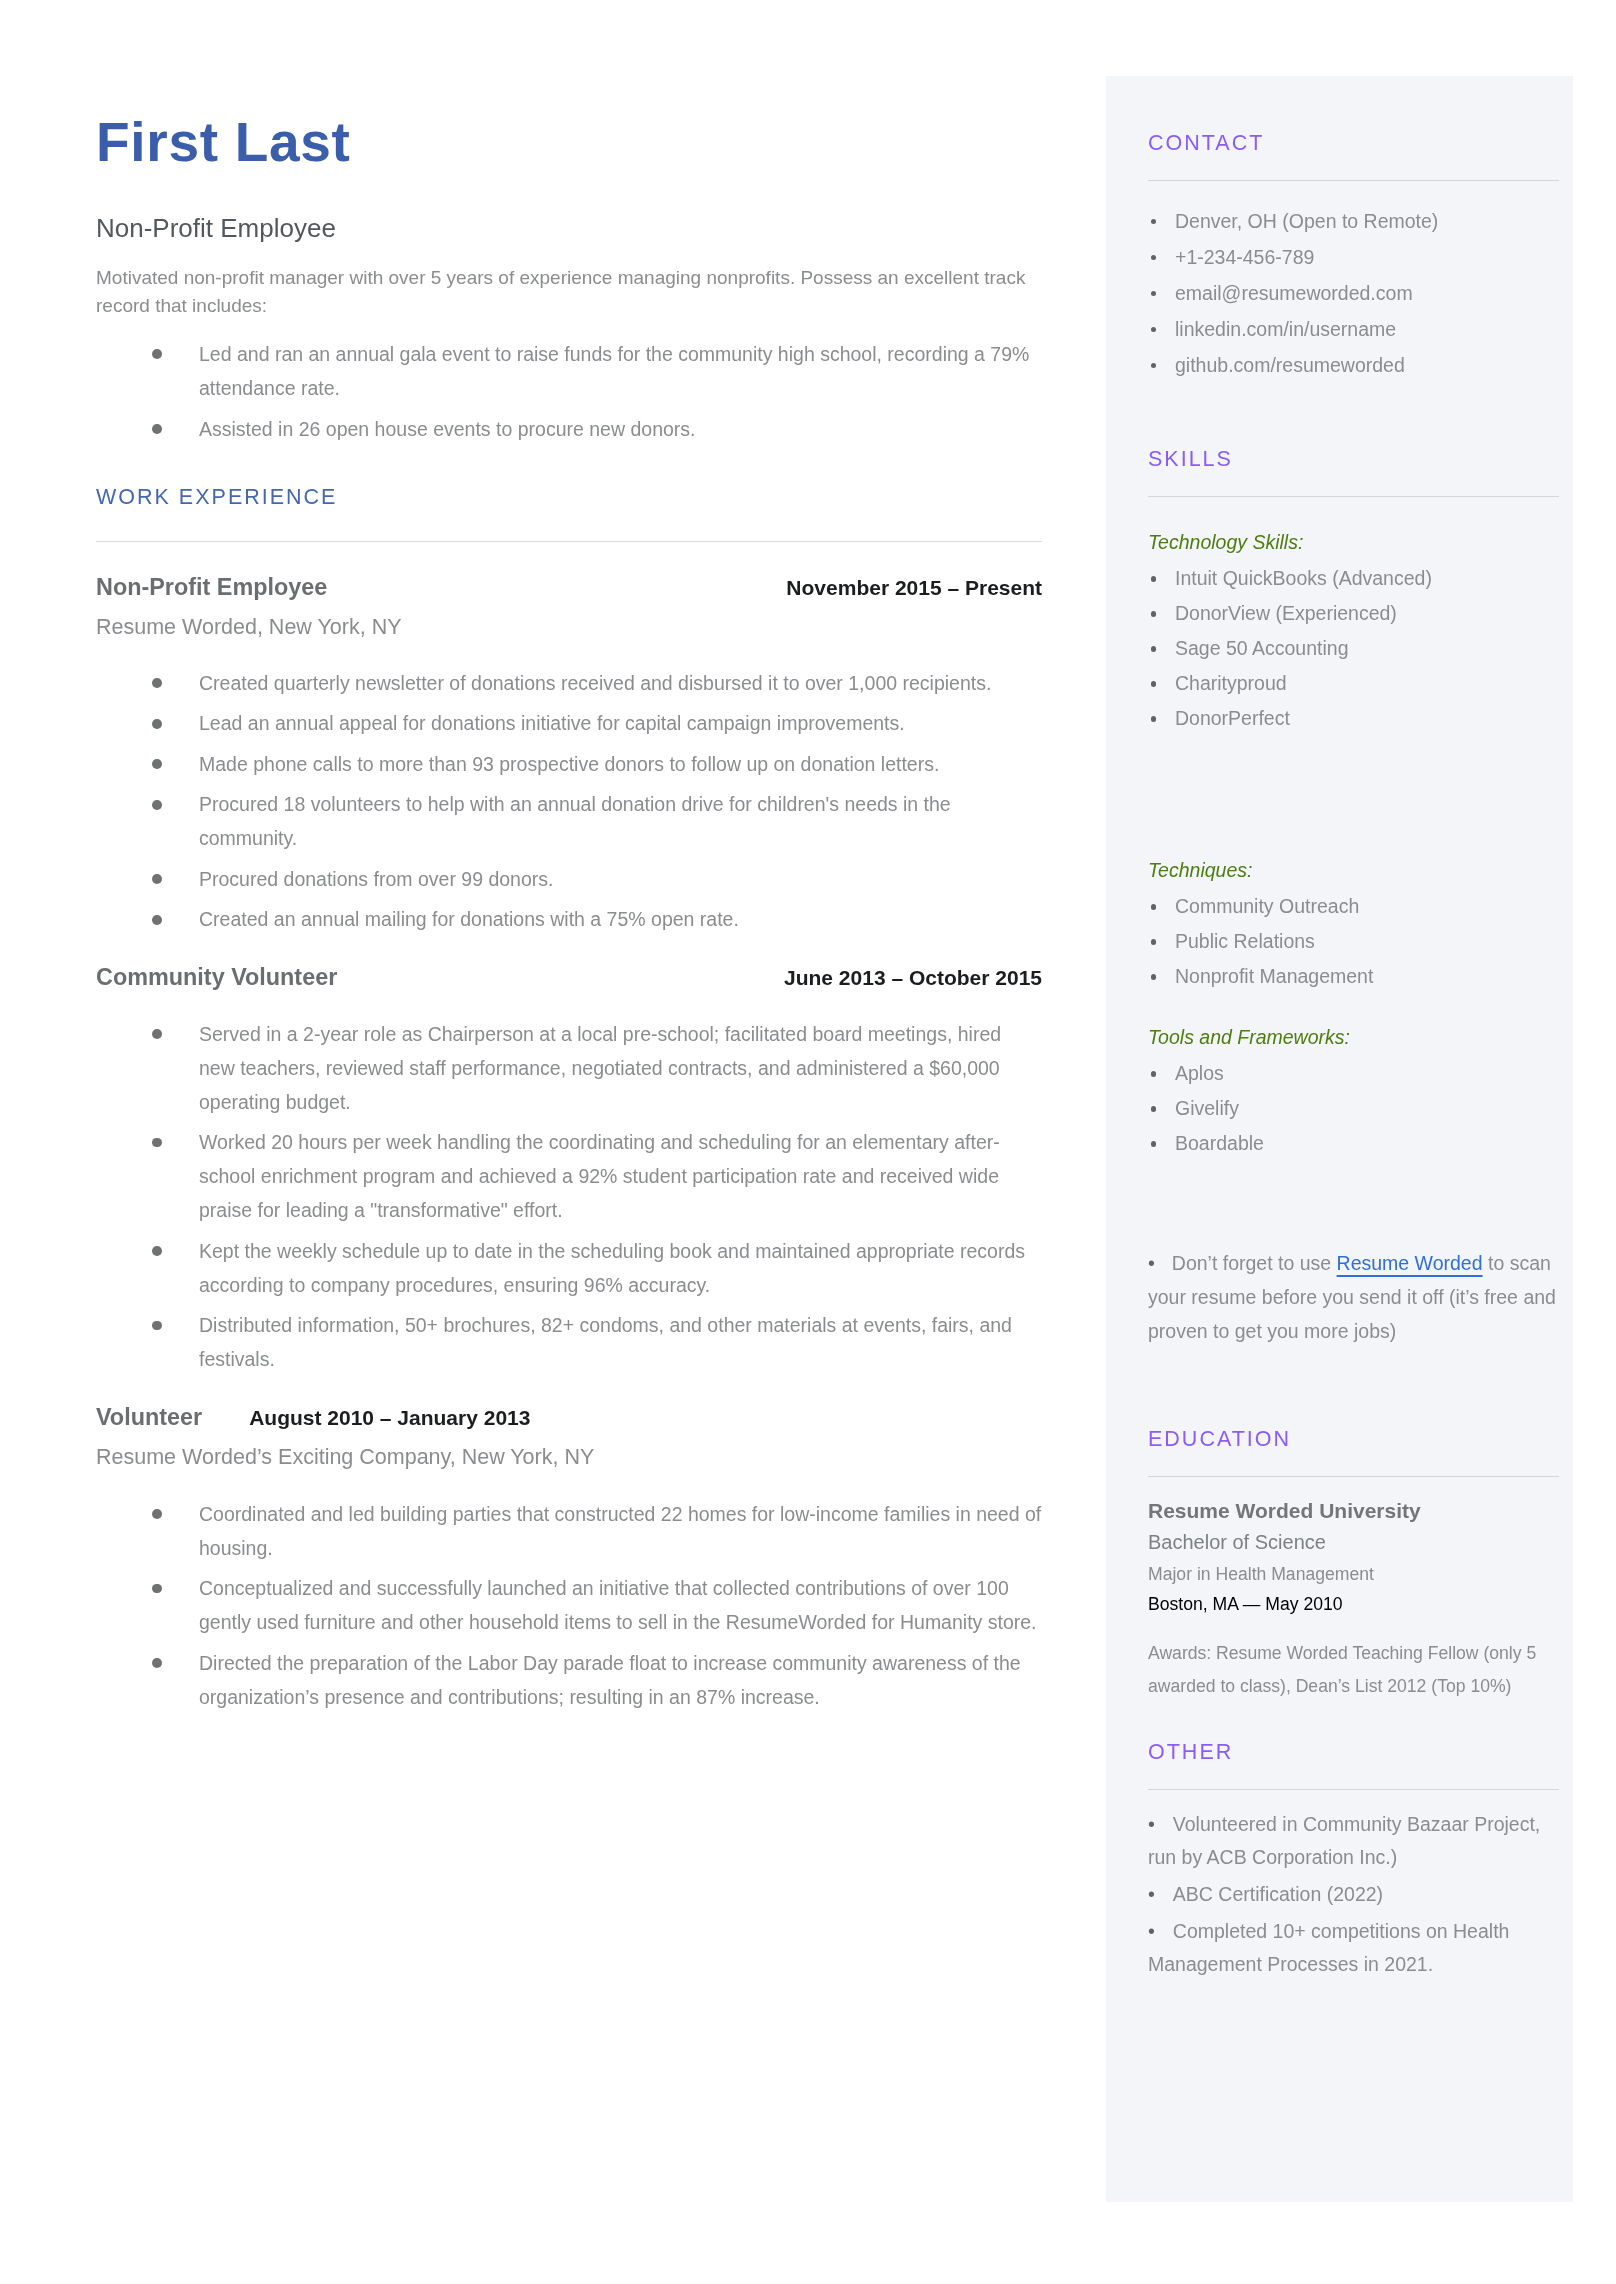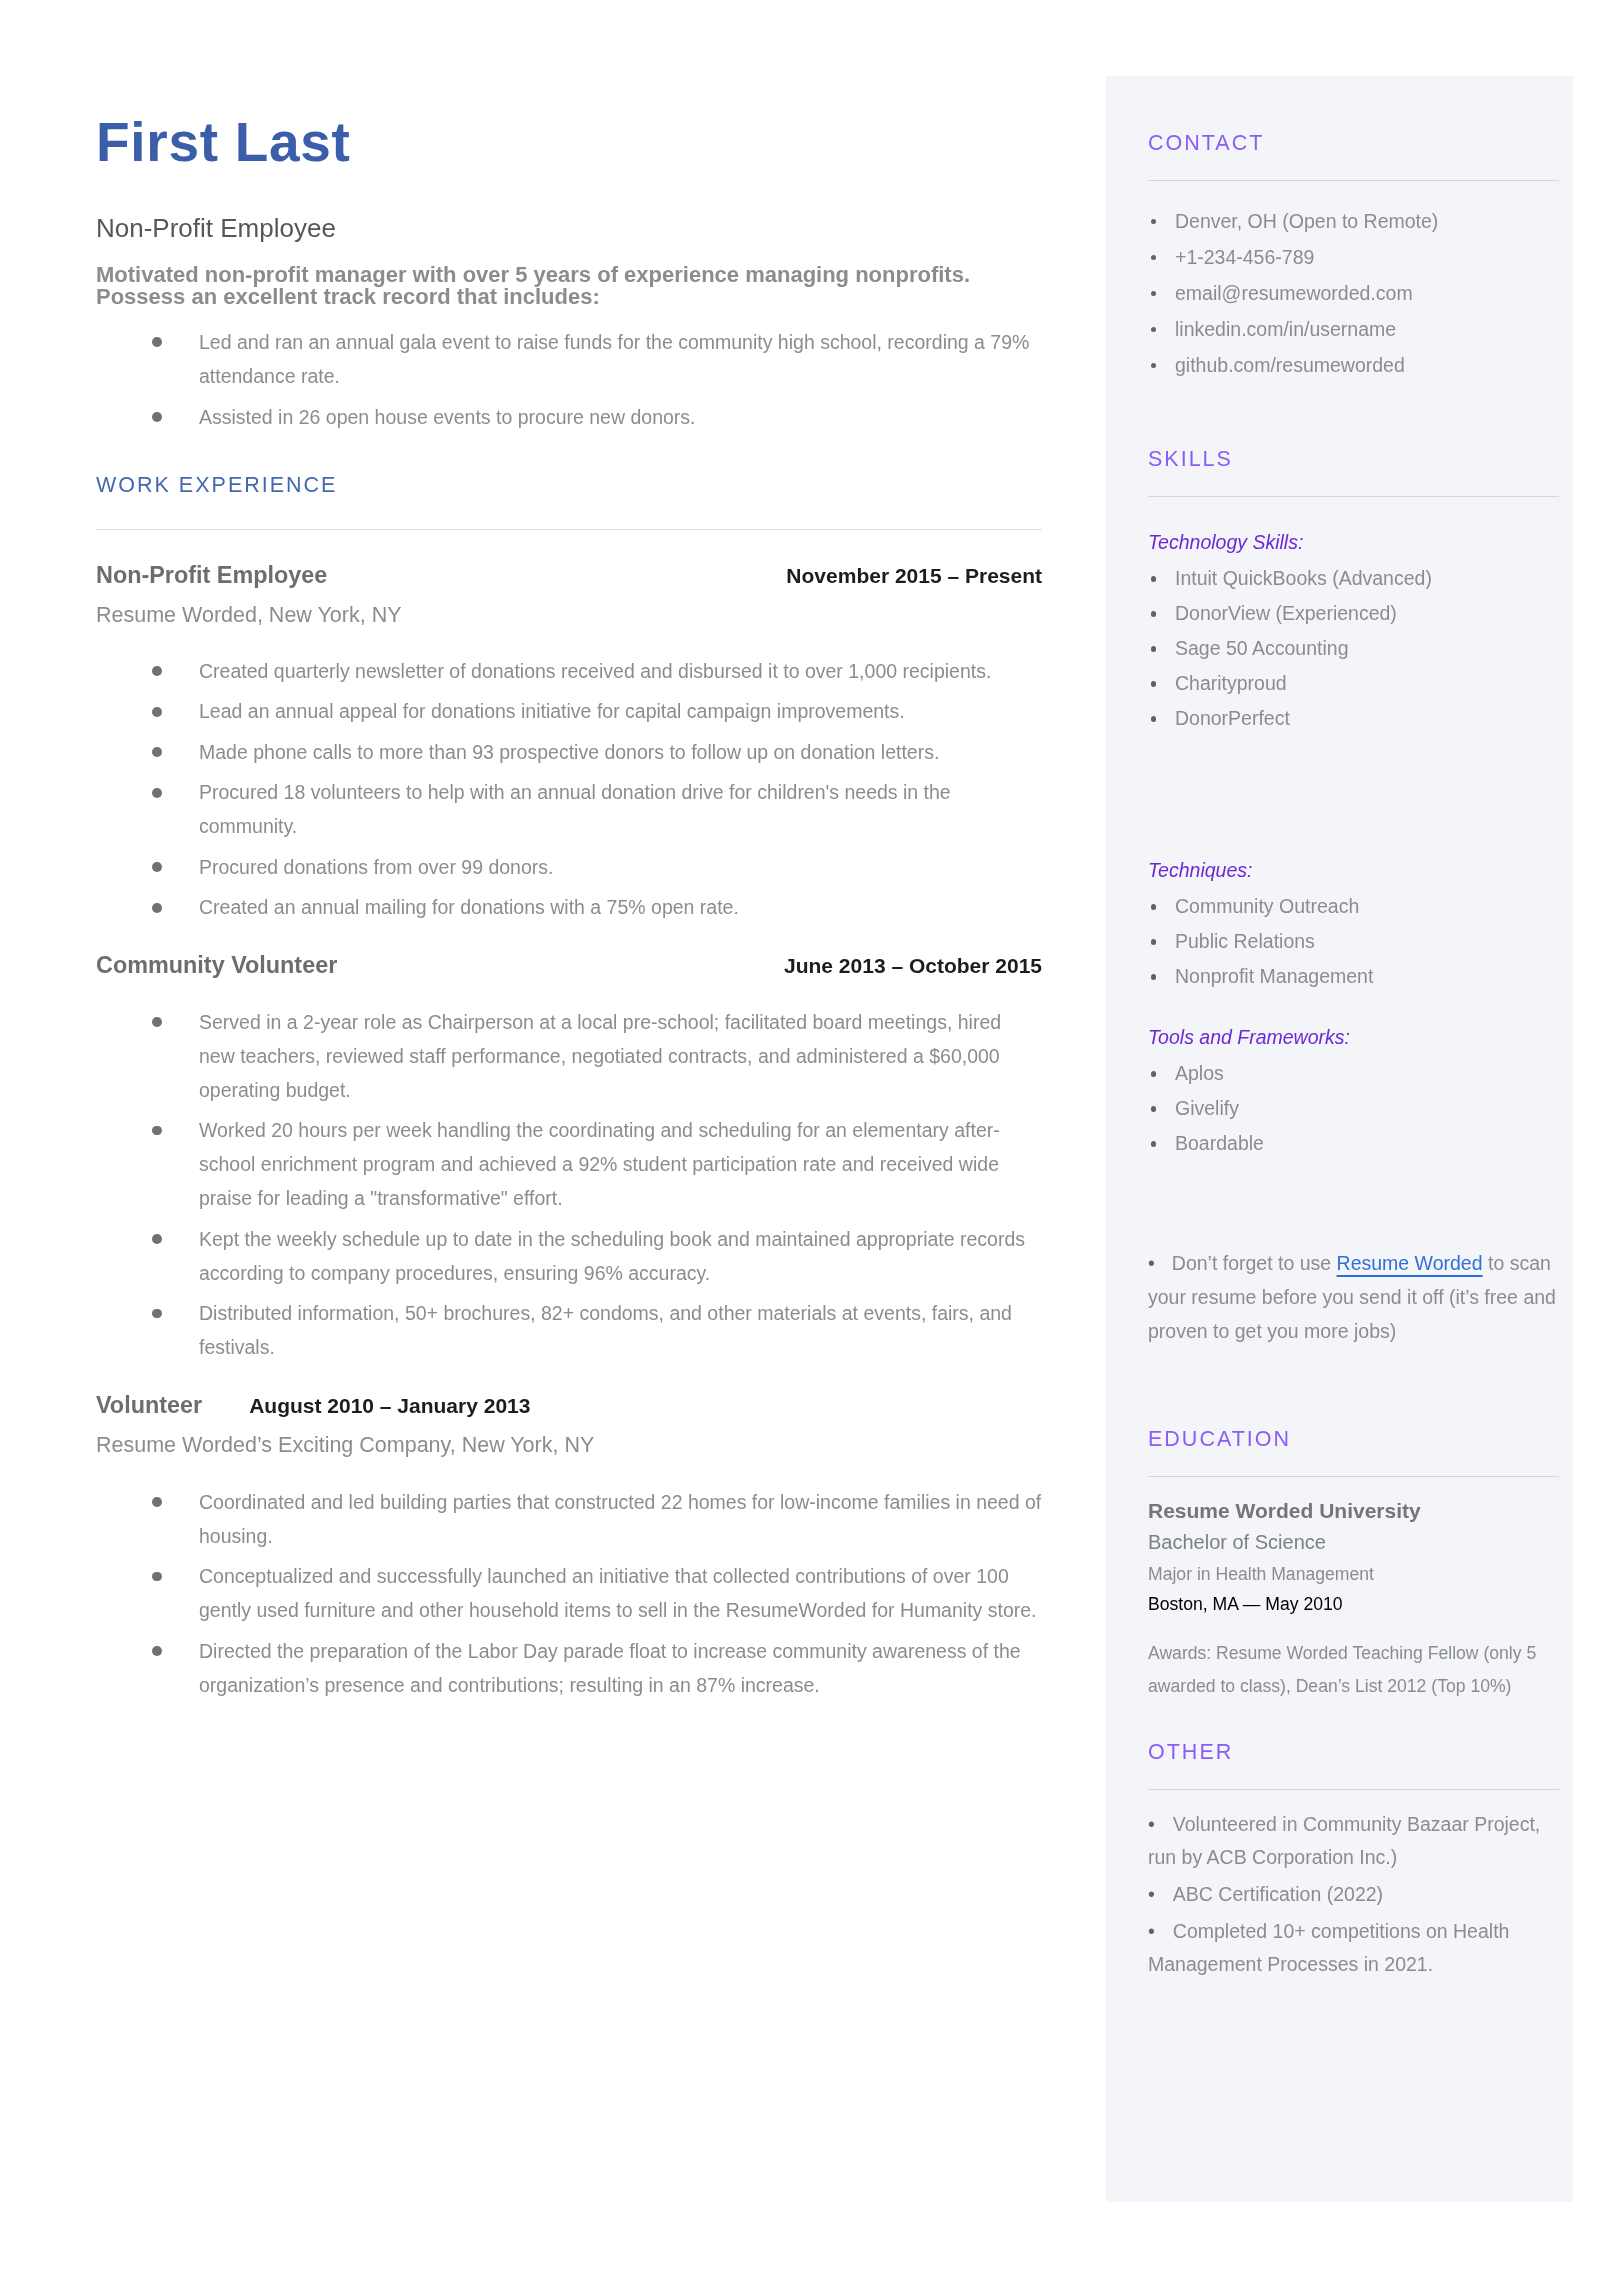--- a/index.html
+++ b/index.html
@@ -12,21 +12,21 @@
   .main { position:absolute; left:96px; top:91px; width:946px; }
   .name {
     font-size:55px; line-height:63px; font-weight:700; color:#3a5ea9;
     margin:19.5px 0 0 0; letter-spacing:0.7px;
   }
   .role {
     font-size:26px; line-height:33px; font-weight:400; color:#54585c;
     margin-top:38px;
   }
   .summary {
-    font-size:22px; line-height:22px; color:#8a8c8e; margin:19.5px 0 0 0;font-weight:bold;
+    font-size:19px; line-height:28px; color:#8a8c8e; margin:19.5px 0 0 0;
   }
   ul.blist { list-style:none; margin:17px 0 0 0; padding:0; }
   ul.blist li {
     position:relative; padding-left:103px; margin-bottom:6.5px;
     font-size:19.5px; line-height:34px; color:#8a8c8e;
   }
   ul.blist li::before {
     content:""; position:absolute; left:56px; top:12.4px;
     width:9.8px; height:9.8px; border-radius:50%; background:#6f7173;
   }
@@ -57,21 +57,21 @@
   ul.slist li {
     position:relative; padding-left:27px;
     font-size:19.5px; line-height:36px; color:#8a8c8e;
   }
   ul.slist li::before {
     content:""; position:absolute; left:2.6px; top:15.6px;
     width:5.9px; height:5.9px; border-radius:50%; background:#5f6366;
   }
   .skills-sec { margin-top:63px; }
   .sgroup .glabel {
-    font-style:italic; font-size:19.5px; line-height:29px; color:#6d28d9;
+    font-style:italic; font-size:19.5px; line-height:29px; color:#4d7c0f;
   }
   .sgroup ul.slist { margin-top:3.9px; }
   .sgroup ul.slist li { line-height:35px; }
   .g1 { margin-top:31px; margin-bottom:120px; }
   .g2 { margin-bottom:29px; }
   .g3 { margin-bottom:0; }
   .note {
     margin-top:85px; font-size:19.5px; line-height:34px; color:#8a8c8e;
   }
   .note::before { content:"•"; color:#5f6366; margin-right:17px; }

